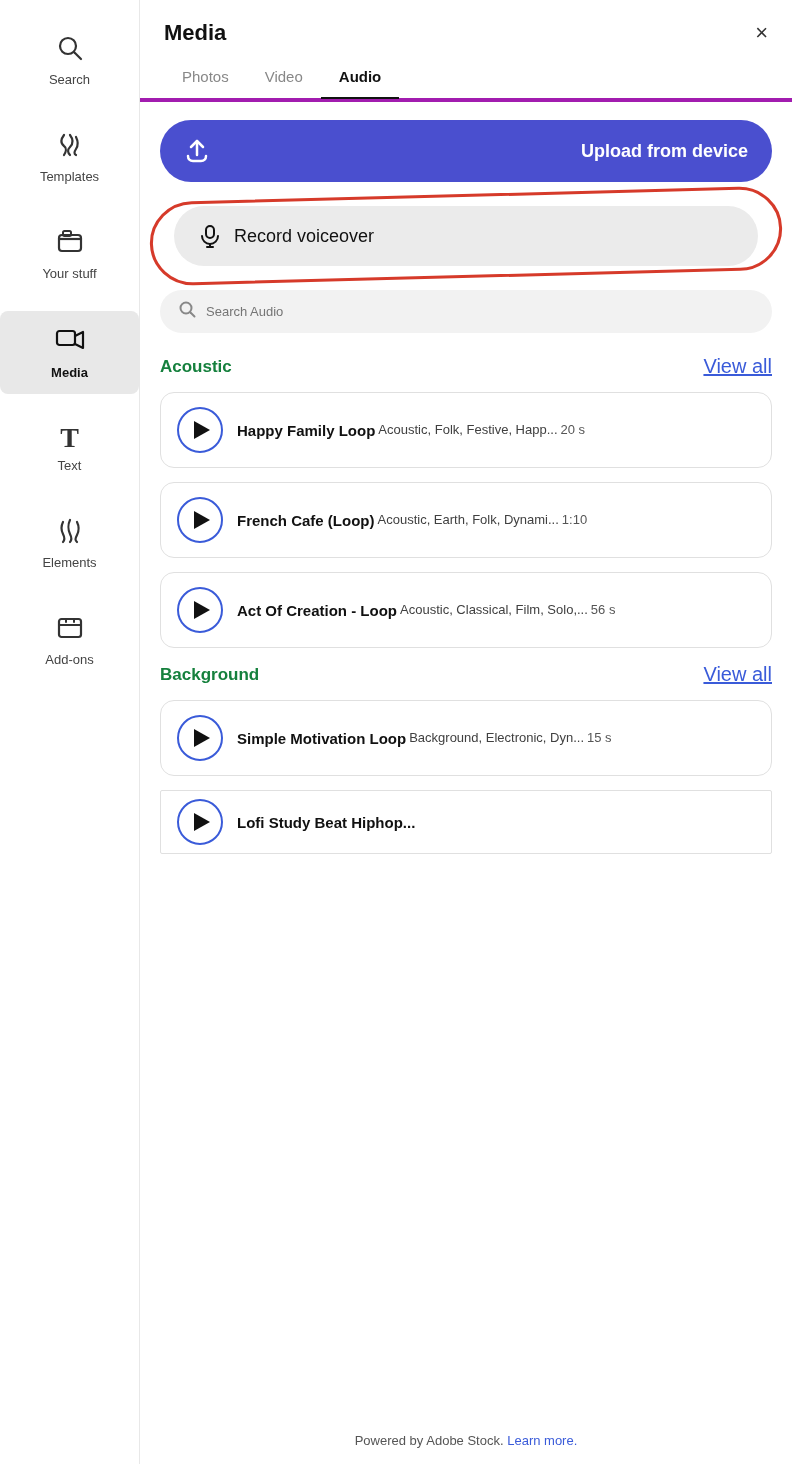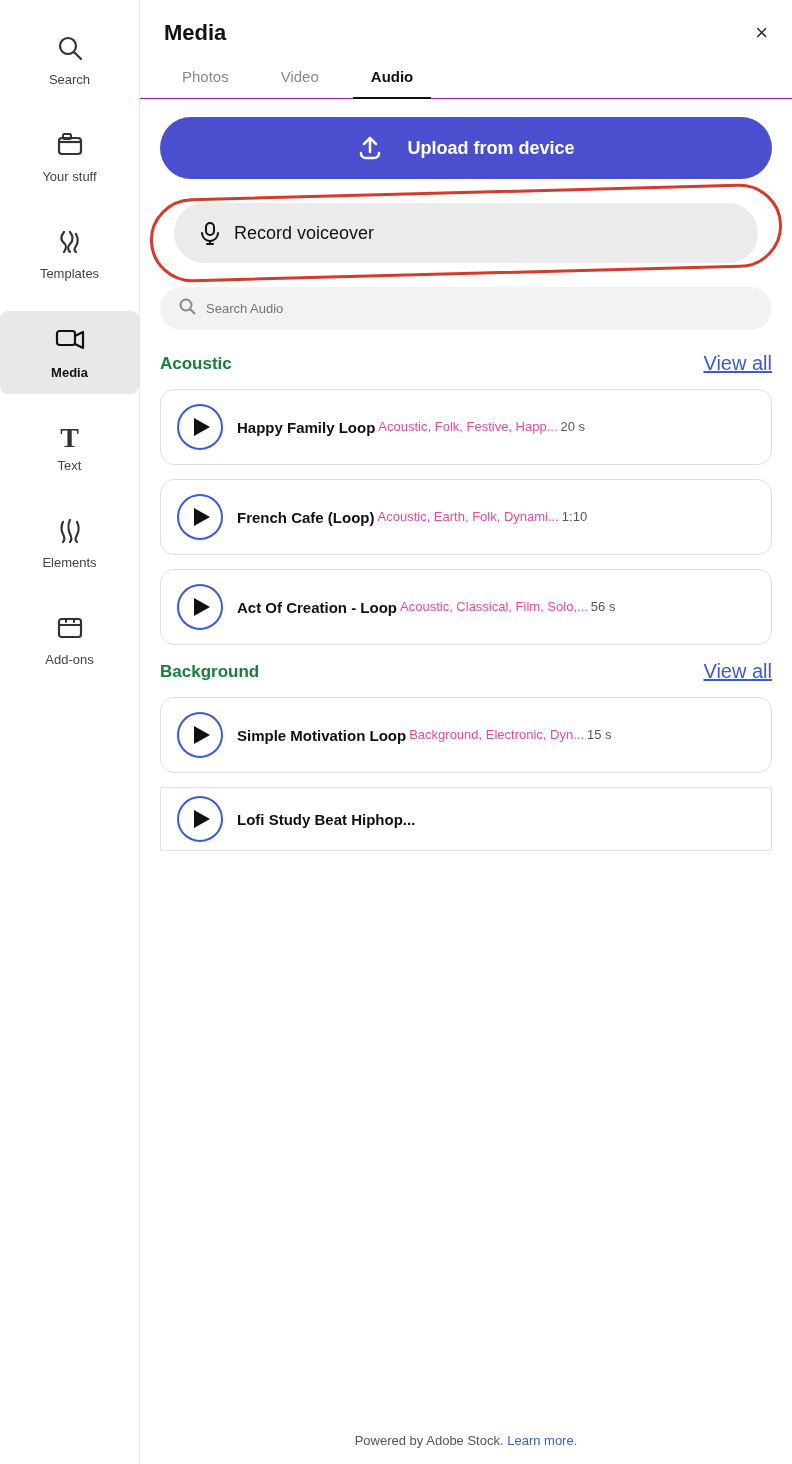--- a/index.html
+++ b/index.html
@@ -81,23 +81,23 @@
       color: #333;
       cursor: pointer;
       background: none;
       border: none;
       line-height: 1;
     }
 
     
     .tabs {
       display: flex;
-      gap: 16px;
+      gap: 0;
       padding: 14px 32px 0 24px;
-      border-bottom: 1px solid #a21caf;
+      border-bottom: 4px solid #a21caf;
     }
     .tab {
       padding: 8px 18px 12px 18px;
       font-size: 15px;
       color: #888;
       cursor: pointer;
       border-bottom: 2px solid transparent;
       margin-bottom: -1px;
     }
     .tab.active {
@@ -119,21 +119,21 @@
     .upload-btn {
       background: #4a4fcf;
       color: #fff;
       border: none;
       border-radius: 40px;
       padding: 18px 24px;
       font-size: 18px;
       font-weight: 600;
       display: flex;
       align-items: center;
-      justify-content: center;
+      justify-content: space-between;
       gap: 24px;
       cursor: pointer;
       width: 100%;
     }
     .record-btn {
       background: #ebebeb;
       color: #111;
       border: none;
       border-radius: 40px;
       padding: 18px 24px;
@@ -225,21 +225,21 @@
       flex-direction: row;
       gap: 3px;
     }
     .track-name {
       font-size: 15px;
       font-weight: 700;
       color: #111;
     }
     .track-tags {
       font-size: 13px;
-      color: #ec4899;
+      color: #404040;
     }
     .track-duration {
       font-size: 13px;
       color: #555;
     }
 
     
     .panel-footer {
       padding: 12px 20px 16px 20px;
       font-size: 13px;
@@ -276,37 +276,37 @@
         <circle cx="12" cy="12" r="8" stroke="#333" stroke-width="2.2" fill="none"></circle>
         <line x1="18.5" y1="18.5" x2="25" y2="25" stroke="#333" stroke-width="2.2" stroke-linecap="round"></line>
       </svg>
     </span>
     <span class="sidebar-item-label">Search</span>
   </div>
 
   <div class="sidebar-item">
     <span class="sidebar-item-icon">
       <svg width="28" height="28" viewBox="0 0 28 28" fill="none">
+        <path d="M8 4 C5 8 4 12 8 15 C11 17 10 21 8 24" stroke="#333" stroke-width="2.2" stroke-linecap="round" fill="none"></path>
+        <path d="M14 4 C17 8 18 12 14 16 C11 19 12 22 14 24" stroke="#333" stroke-width="2.2" stroke-linecap="round" fill="none"></path>
+        <path d="M20 6 C22 10 22 15 20 18 C18 21 18 23 20 24" stroke="#333" stroke-width="2.2" stroke-linecap="round" fill="none"></path>
+      </svg>
+    </span>
+    <span class="sidebar-item-label">Templates</span>
+  </div>
+
+  <div class="sidebar-item">
+    <span class="sidebar-item-icon">
+      <svg width="28" height="28" viewBox="0 0 28 28" fill="none">
         <rect x="3" y="7" width="22" height="16" rx="3" stroke="#333" stroke-width="2.2" fill="none"></rect>
         <path d="M3 11h22" stroke="#333" stroke-width="2.2"></path>
         <rect x="7" y="3" width="8" height="5" rx="1.5" stroke="#333" stroke-width="2" fill="none"></rect>
       </svg>
     </span>
     <span class="sidebar-item-label">Your stuff</span>
-  </div>
-
-  <div class="sidebar-item">
-    <span class="sidebar-item-icon">
-      <svg width="28" height="28" viewBox="0 0 28 28" fill="none">
-        <path d="M8 4 C5 8 4 12 8 15 C11 17 10 21 8 24" stroke="#333" stroke-width="2.2" stroke-linecap="round" fill="none"></path>
-        <path d="M14 4 C17 8 18 12 14 16 C11 19 12 22 14 24" stroke="#333" stroke-width="2.2" stroke-linecap="round" fill="none"></path>
-        <path d="M20 6 C22 10 22 15 20 18 C18 21 18 23 20 24" stroke="#333" stroke-width="2.2" stroke-linecap="round" fill="none"></path>
-      </svg>
-    </span>
-    <span class="sidebar-item-label">Templates</span>
   </div>
 
   <div class="sidebar-item active">
     <span class="sidebar-item-icon">
       <svg width="30" height="30" viewBox="0 0 30 30" fill="none">
         <rect x="2" y="6" width="18" height="14" rx="2.5" stroke="#111" stroke-width="2.2" fill="none"></rect>
         <path d="M20 11 L28 7 L28 23 L20 19" stroke="#111" stroke-width="2.2" stroke-linejoin="round" fill="none"></path>
       </svg>
     </span>
     <span class="sidebar-item-label">Media</span>

